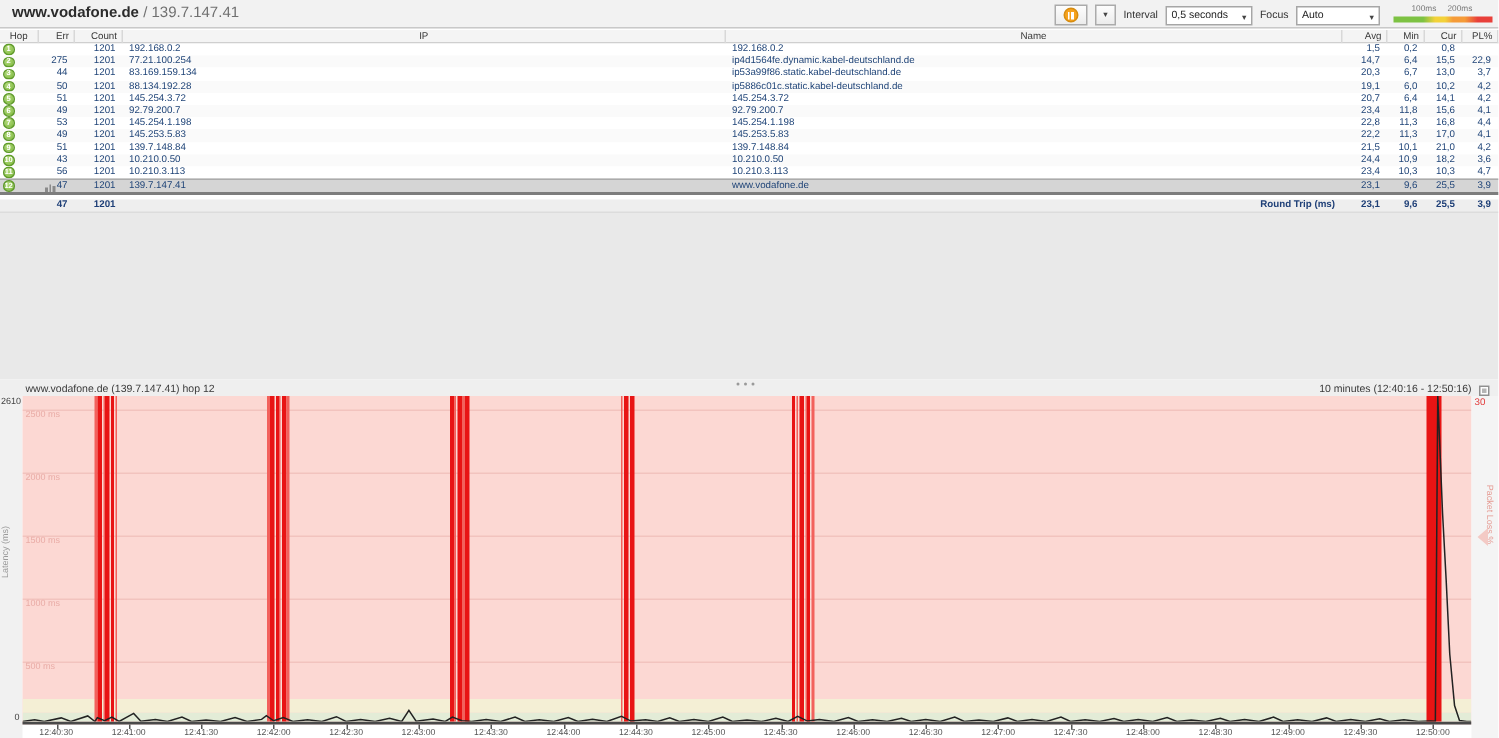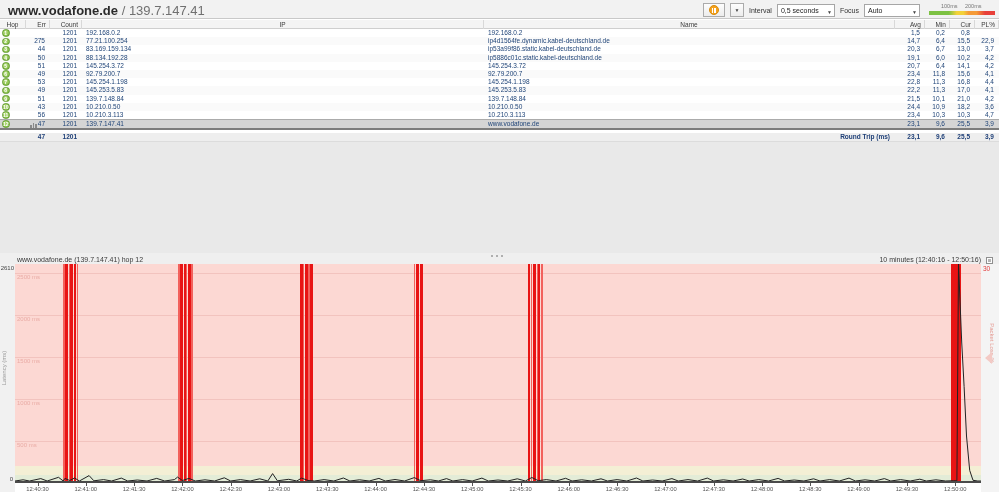--- a/index.html
+++ b/index.html
@@ -3,21 +3,21 @@
 <meta charset="utf-8">
 <style>
   * { margin:0; padding:0; box-sizing:border-box; }
   html,body { width:999px; height:492px; overflow:hidden; background:#fff;
     font-family:"Liberation Sans", sans-serif; }
   #app { position:relative; width:999px; height:492px; background:#fff; }
 
   
   .titlebar { position:absolute; left:0; top:0; width:999px; height:19px;
     background:#f2f2f2; border-bottom:1px solid #c9c9c9; display:flex; align-items:center; }
-  .title-text { position:absolute; left:8px; top:3px; font-size:13px; color:#333; }
+  .title-text { position:absolute; left:8px; top:3px; font-size:10px; color:#333; }
   .title-host { font-weight:bold; color:#2b2b2b; }
   .title-ip { color:#707070; }
   .toolbar { position:absolute; right:4px; top:2px; height:16px; display:flex; align-items:center; gap:5px; }
   .btn { height:14px; border:1px solid #ababab; background:linear-gradient(#fdfdfd,#ececec);
     display:flex; align-items:center; justify-content:center; }
   .btn-pause { width:22px; }
   .pause-circle { width:10px; height:10px; border-radius:50%; background:#f6a21d; border:1px solid #d68c10;
     display:flex; align-items:center; justify-content:center; gap:1px; }
   .pause-circle i { display:block; width:1.5px; height:5px; background:#fff; }
   .btn-drop { width:14px; font-size:5px; color:#444; }

